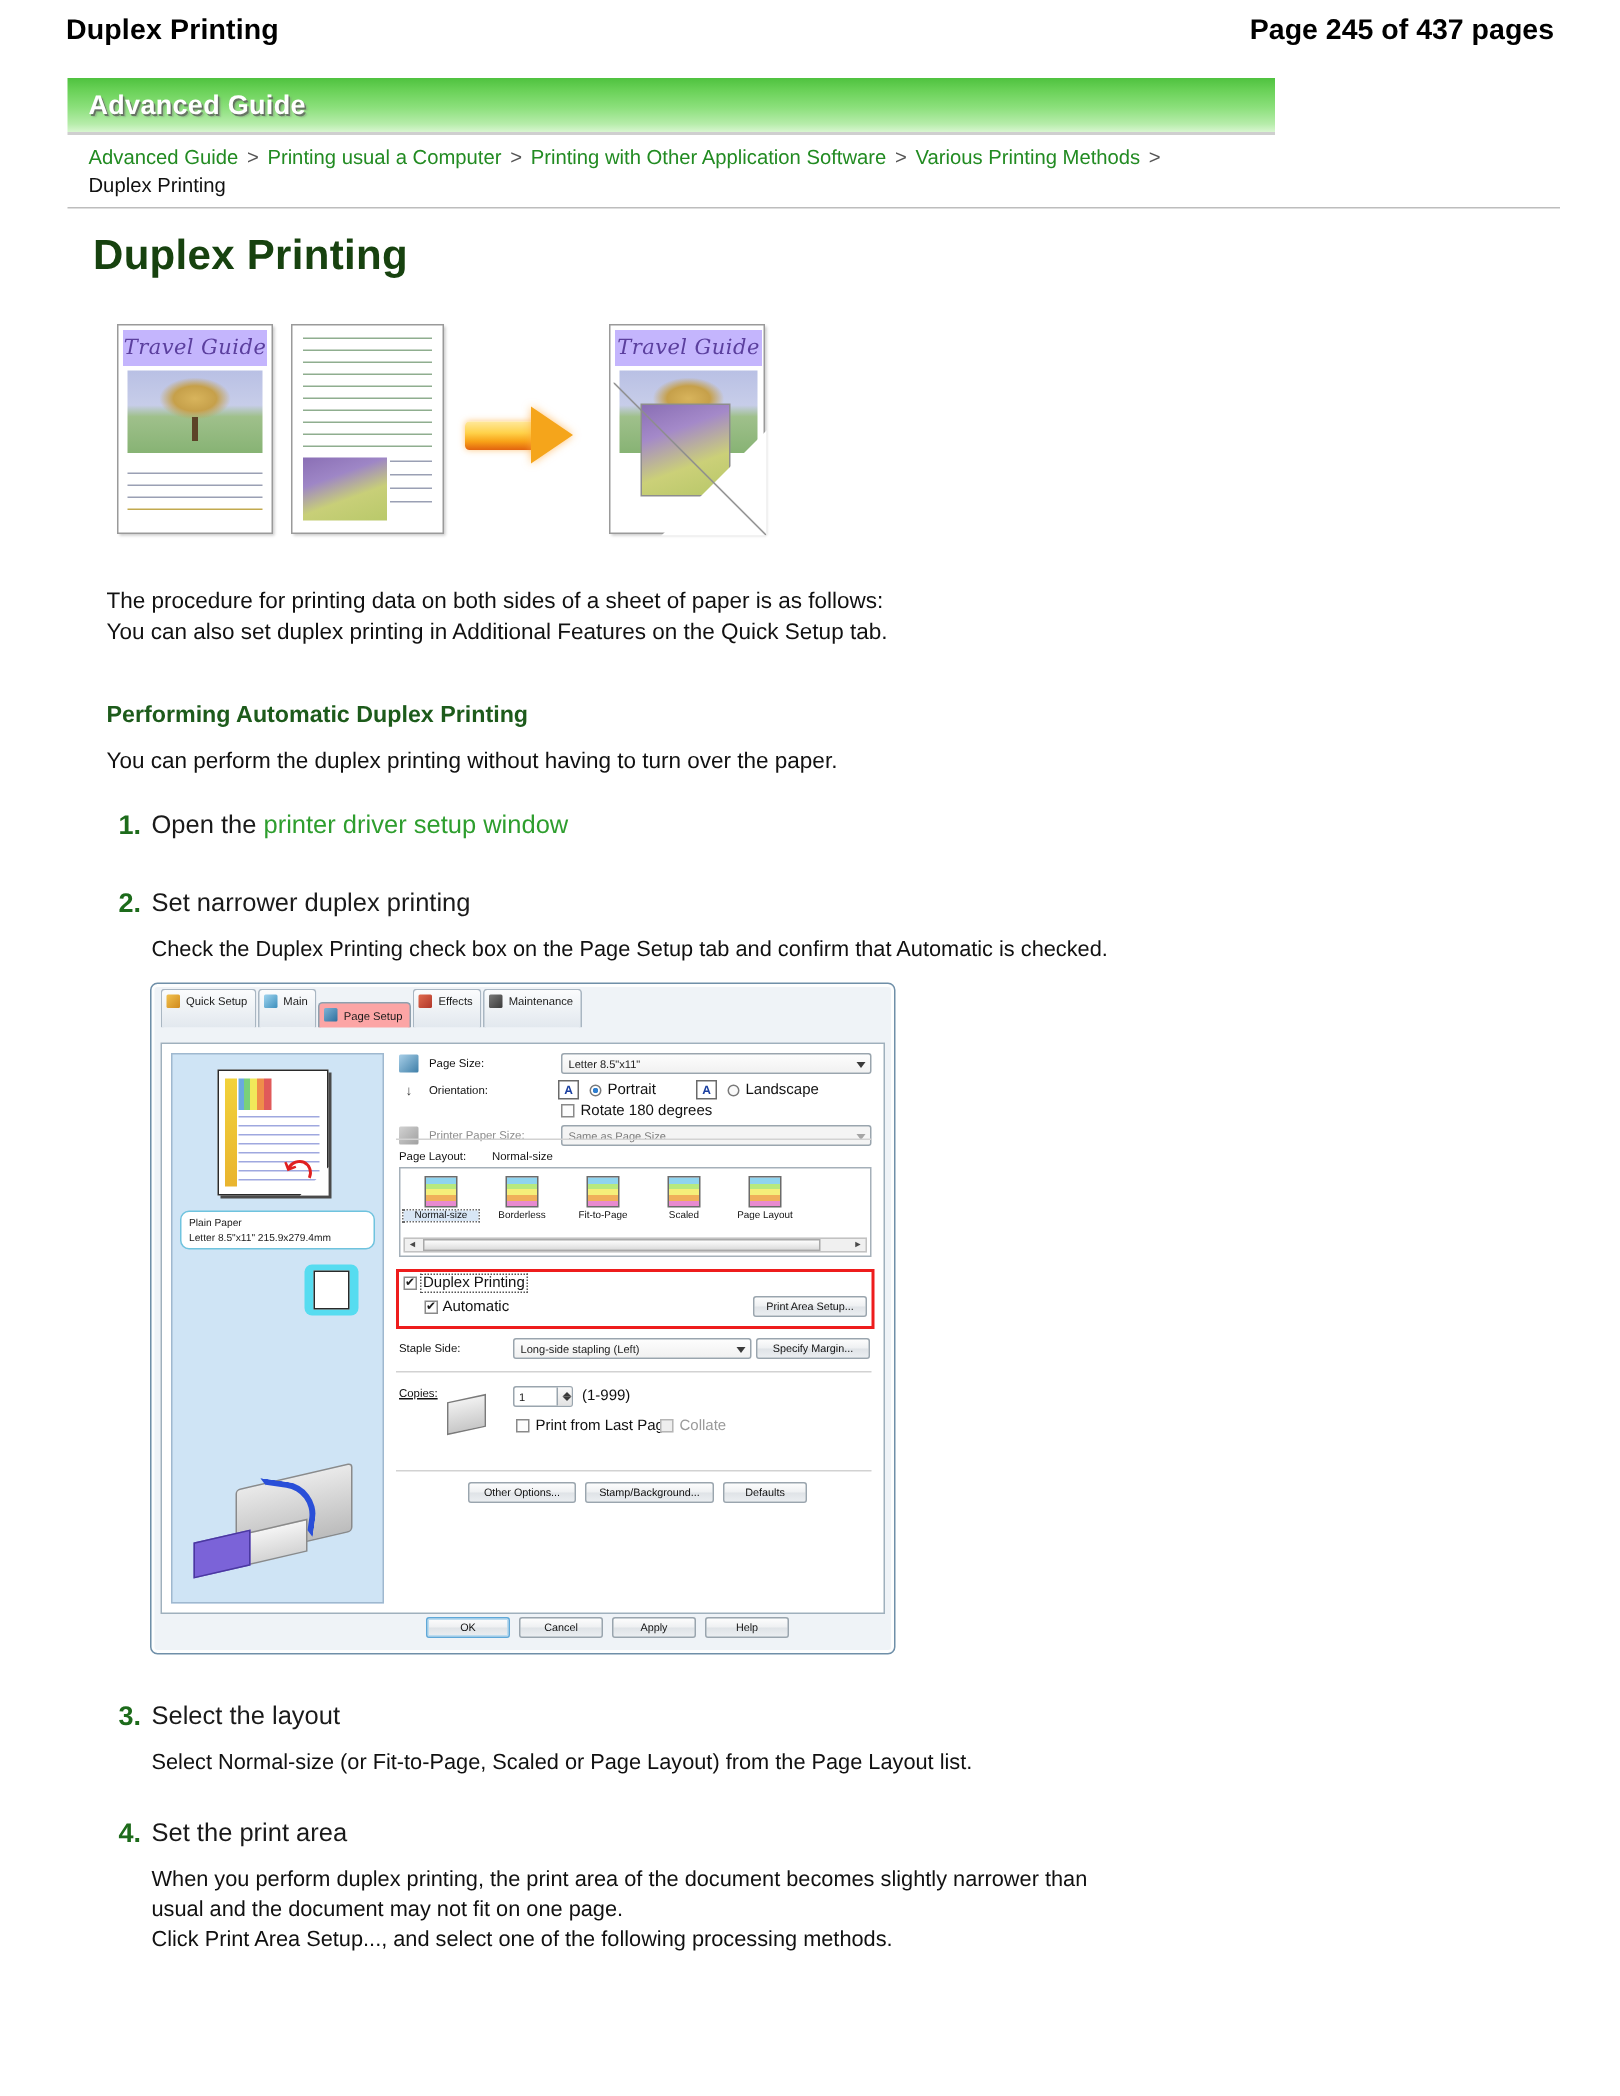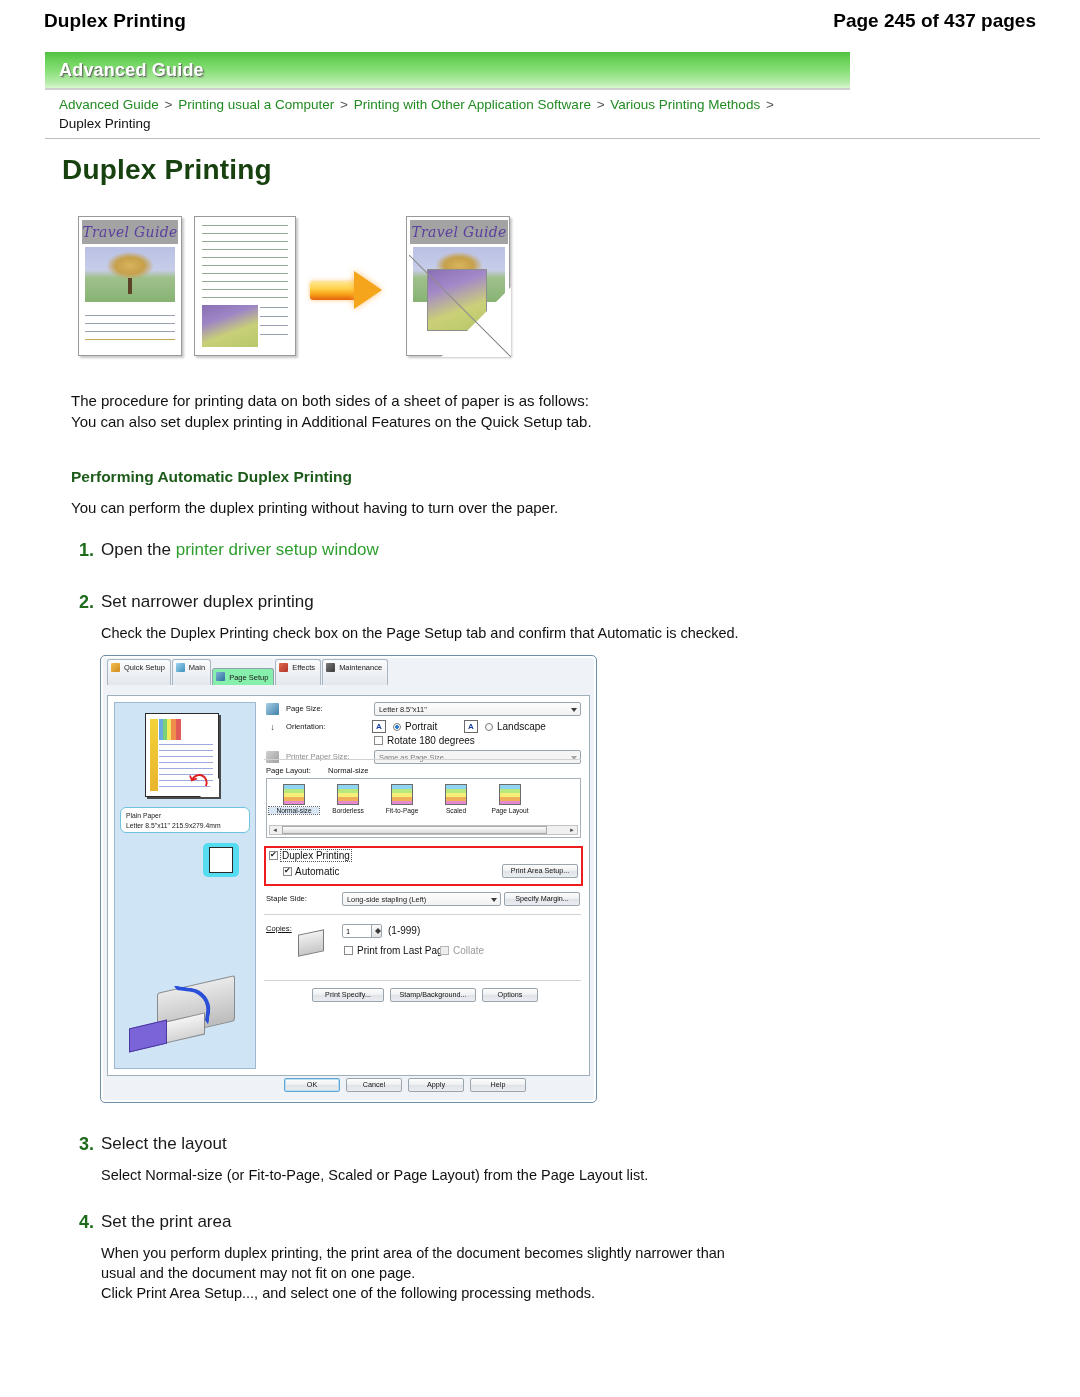--- a/index.html
+++ b/index.html
@@ -59,21 +59,21 @@
   .sheet {
     position:absolute; background:#fff;
     border:1px solid #9a9a9a;
     box-shadow:1.5px 1.5px 2px rgba(0,0,0,.22);
   }
   .sheet.a { left:0;   top:4px;  width:104px; height:140px; }
   .sheet.b { left:116px;top:4px;  width:102px; height:140px; }
   .sheet.c { left:328px;top:4px;  width:104px; height:140px; }
   .tg-band {
     position:absolute; left:3px; top:3px; right:3px; height:24px;
-    background:#a3a3a3;
+    background:#c4b5fd;
     color:#5b3f9e; font-family:"DejaVu Serif", serif; font-style:italic;
     font-size:14px; text-align:center; line-height:24px; letter-spacing:.3px;
   }
   .tg-pic {
     position:absolute; left:6px; top:30px; right:6px; height:55px;
     background:
       radial-gradient(ellipse 34px 20px at 50% 34%, #d8b45c 0%, #c6a04a 42%, rgba(198,160,74,0) 70%),
       linear-gradient(180deg,#b9c0e4 0%, #c7cde9 42%, #9fc08b 56%, #87b374 100%);
   }
   .tg-pic .trunk {
@@ -192,21 +192,21 @@
   
   .tabs { position:relative; height:16px; margin:3px 0 0 6px; }
   .tab {
     position:relative; display:inline-block; height:26px; padding:0 5px 0 16px;
     margin-right:1px;
     background:linear-gradient(180deg,#fbfcfd 0%, #e2e8ee 100%);
     border:1px solid #a9b6c2; border-bottom:none;
     border-radius:3px 3px 0 0;
     font-size:7.5px; line-height:15px; color:#1a1a1a; vertical-align:bottom;
   }
-  .tab.sel { background:#86efac; height:17px; line-height:17px; border-color:#8fa0ae; }
+  .tab.sel { background:#fca5a5; height:17px; line-height:17px; border-color:#8fa0ae; }
   .tab .ti { position:absolute; left:3px; top:3px; width:9px; height:9px; border-radius:1px; }
   .ti-quick { background:linear-gradient(135deg,#f2c14e,#d08a1e); }
   .ti-main  { background:linear-gradient(135deg,#9fd4ef,#3d8fbc); border-radius:50%; }
   .ti-page  { background:linear-gradient(135deg,#7fb3d5,#2d6f9e); }
   .ti-eff   { background:linear-gradient(135deg,#e06a4e,#b0362a); }
   .ti-maint { background:linear-gradient(135deg,#7a7a7a,#3a3a3a); }
 
   .dlg-body {
     position:absolute; left:6px; right:6px; top:39px; bottom:26px;
     background:#fff; border:1px solid #9fb0bd;
@@ -599,23 +599,23 @@
         <div class="olab" style="left:124px;top:1px">(1-999)</div>
         <div class="cbox" style="left:80px;top:22px"></div>
         <div class="olab" style="left:93px;top:21px">Print from Last Page</div>
         <div class="cbox dim" style="left:176px;top:22px"></div>
         <div class="olab" style="left:189px;top:21px;color:#9a9a9a">Collate</div>
       </div>
 
       <div class="sep-line" style="top:278px"></div>
 
       <div style="position:absolute;top:286px;left:0;right:0;height:18px">
-        <div class="btn" style="left:48px;width:72px">Print Specify...</div>
+        <div class="btn" style="left:48px;width:72px">Other Options...</div>
         <div class="btn" style="left:126px;width:86px">Stamp/Background...</div>
-        <div class="btn" style="left:218px;width:56px">Options</div>
+        <div class="btn" style="left:218px;width:56px">Defaults</div>
       </div>
 
     </div>
   </div>
 
   <div class="dlg-foot">
     <div class="btn def" style="left:177px;width:56px">OK</div>
     <div class="btn" style="left:239px;width:56px">Cancel</div>
     <div class="btn" style="left:301px;width:56px">Apply</div>
     <div class="btn" style="left:363px;width:56px">Help</div>

